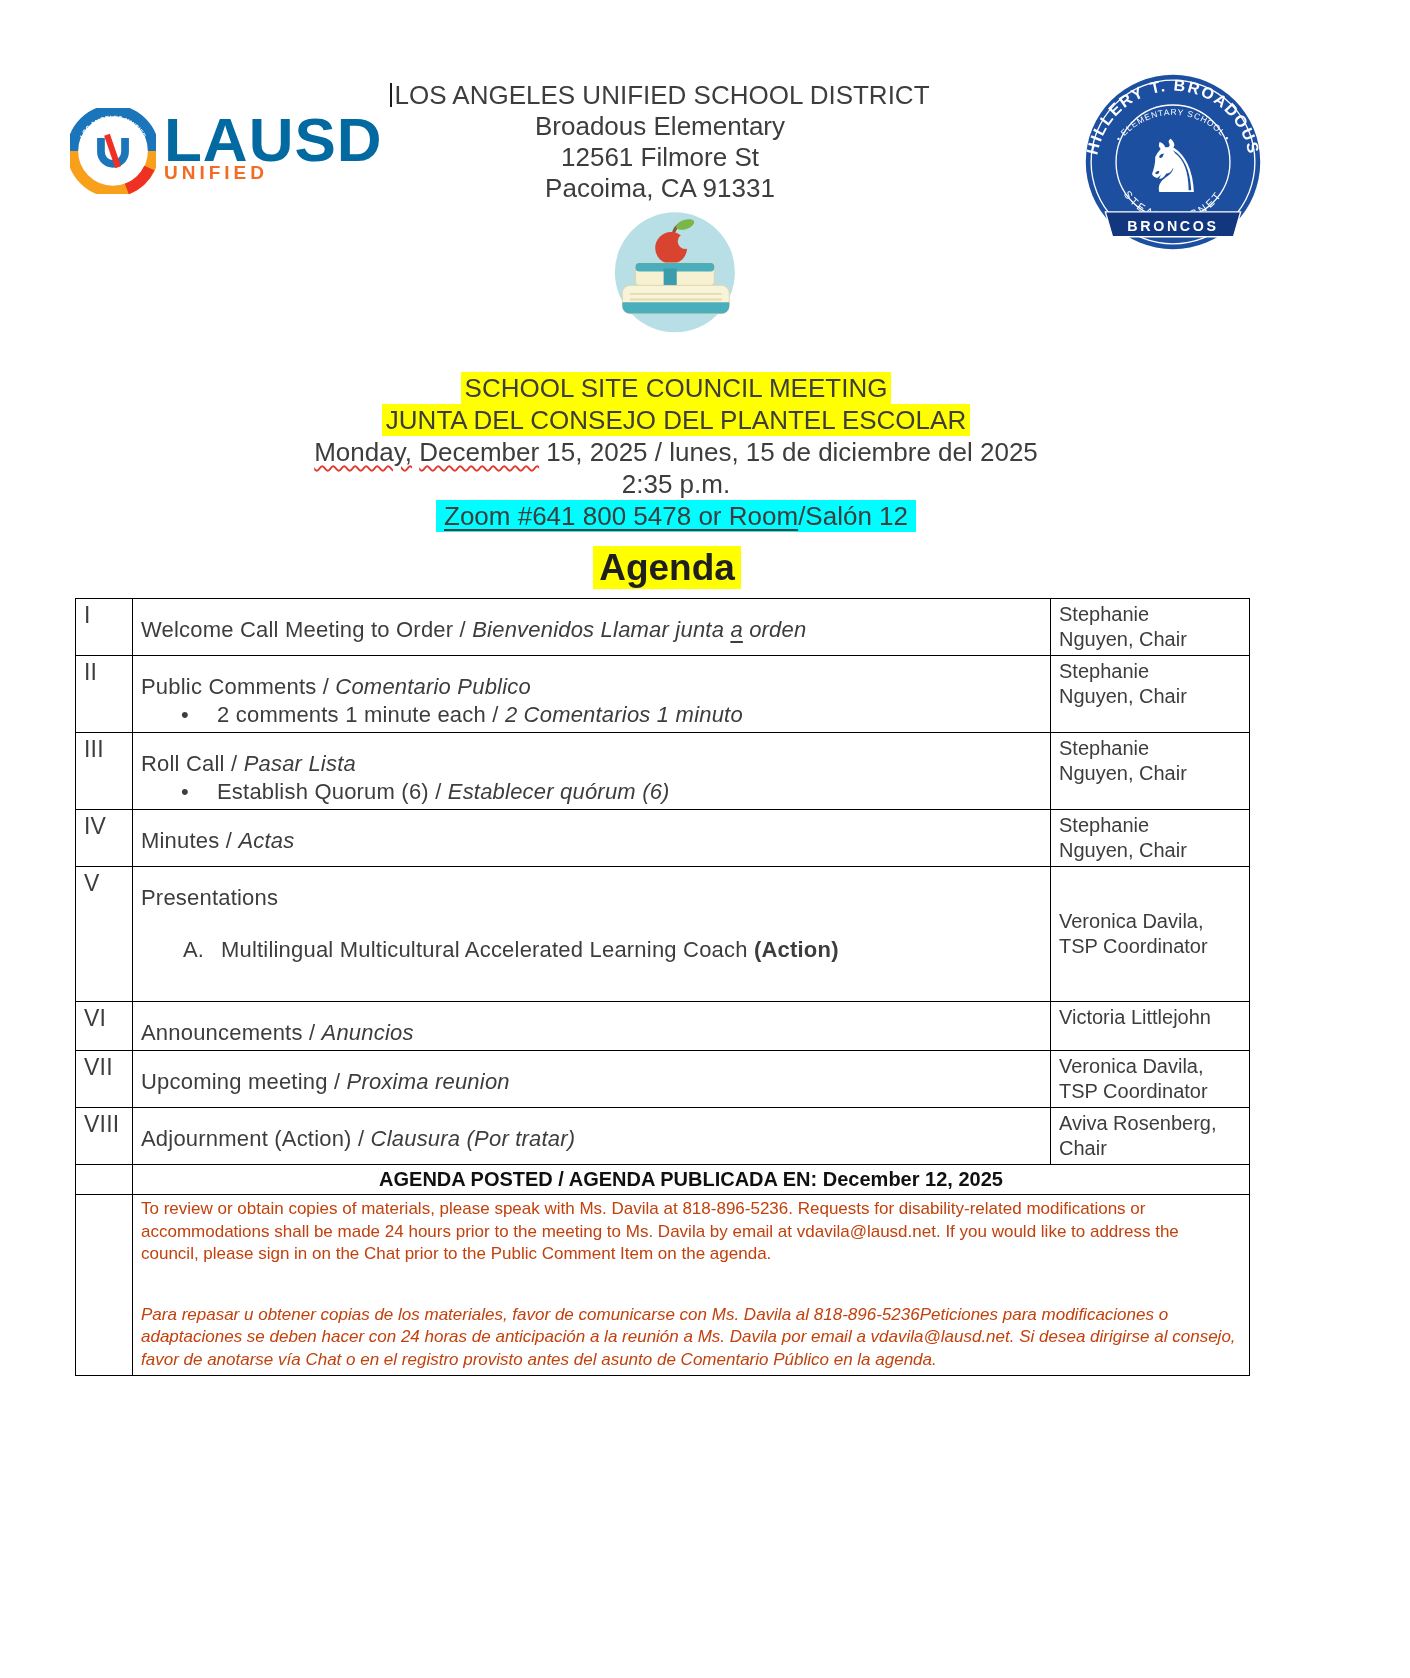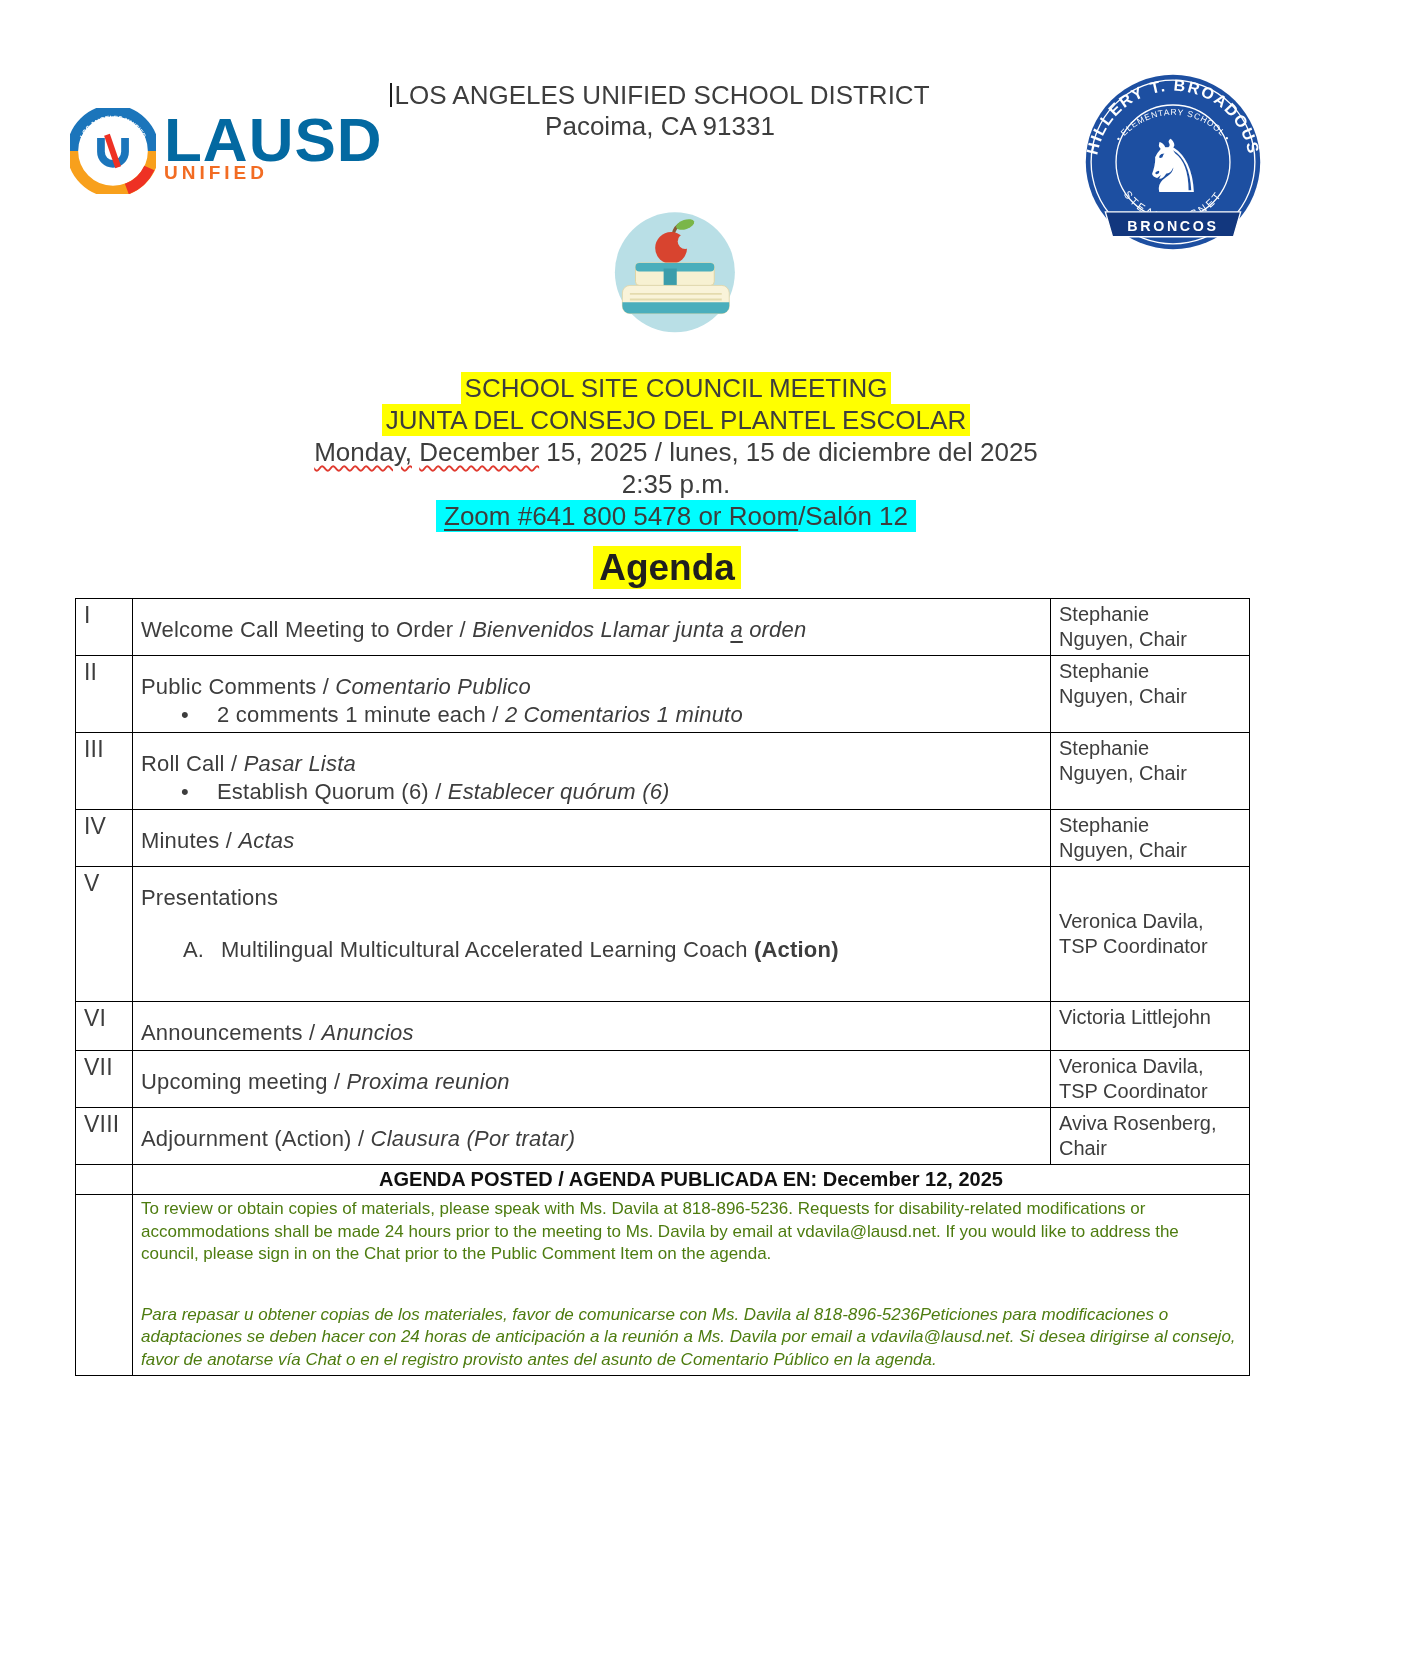--- a/index.html
+++ b/index.html
@@ -31,21 +31,21 @@
   td.person.middle{vertical-align:middle;}
   .it{font-style:italic;}
   .line{line-height:28px;margin-top:14px;}
   .bullet{padding-left:40px;line-height:28px;}
   .dot{display:inline-block;width:36px;}
   .subitem{padding-left:42px;margin:24px 0 34px;line-height:28px;}
   .sub-label{display:inline-block;width:38px;}
   tr.r1{height:54px;}tr.r2{height:55px;}tr.r3{height:54px;}tr.r4{height:53px;}
   tr.r5{height:118px;}tr.r6{height:33px;}tr.r7{height:52px;}tr.r8{height:51px;}
   td.posted{text-align:center;font-weight:bold;font-size:20px;letter-spacing:0;color:#101010;padding:2px;}
-  td.notice{font-size:17px;line-height:1.33;letter-spacing:0;color:#4d7c0f;padding:6px 12px 12px;}
+  td.notice{font-size:17px;line-height:1.33;letter-spacing:0;color:#c2410c;padding:6px 12px 12px;}
   td.notice p{margin:0;}
   td.notice p+p{margin-top:38px;}
 </style>
 </head>
 <body>
 
 <div class="page">
 
   <div class="lausd-logo">
     <svg width="86" height="86" viewBox="0 0 100 100">
@@ -62,20 +62,22 @@
       <path d="M43 31 l13 38" stroke="#ee3124" stroke-width="7"></path>
     </svg>
     <div class="lausd-word">
       <div class="lausd-name">LAUSD</div>
       <div class="lausd-sub">UNIFIED</div>
     </div>
   </div>
 
   <div class="center-col">
     <div><span class="caret"></span><span>LOS ANGELES UNIFIED SCHOOL DISTRICT</span></div>
+    <div>Broadous Elementary</div>
+    <div>12561 Filmore St</div>
     <div>Pacoima, CA 91331</div>
   </div>
 
   <div class="seal">
     <svg width="178" height="200" viewBox="0 0 200 200">
       <circle cx="100" cy="100" r="98" fill="#1d4fa1"></circle>
       <circle cx="100" cy="100" r="92" fill="none" stroke="#ffffff" stroke-width="1.5"></circle>
       <circle cx="100" cy="100" r="64" fill="none" stroke="#ffffff" stroke-width="1.5"></circle>
       <path id="p-seal-top" d="M 14,106 A 86,86 0 0 1 186,106" fill="none"></path>
       <path id="p-seal-mid" d="M 28,104 A 74,74 0 0 1 172,104" fill="none"></path>

